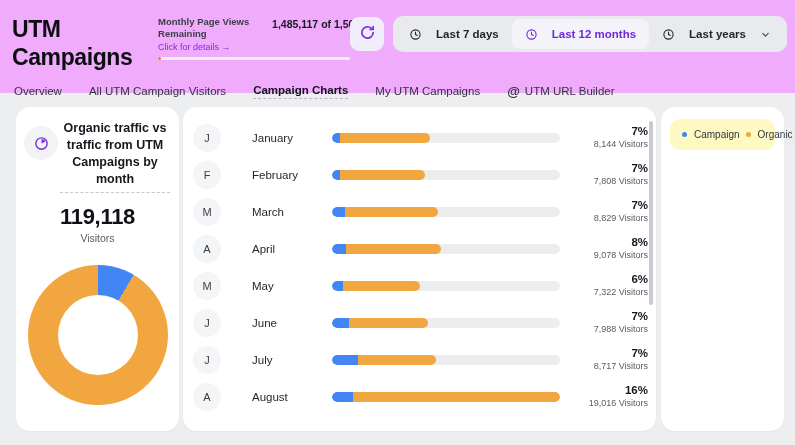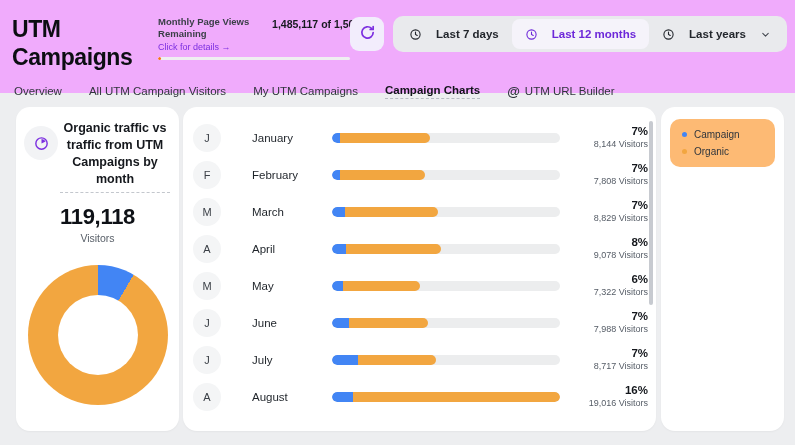--- a/index.html
+++ b/index.html
@@ -64,22 +64,22 @@
   .bar-wrap { flex: 1; margin-right: 16px; }
   .track { height: 10px; background: #ECEDEE; border-radius: 5px; overflow: hidden; }
   .bar-fill { height: 100%; display: flex; border-radius: 5px; overflow: hidden; }
   .bar-campaign { height: 100%; flex: none; }
   .bar-organic { height: 100%; flex: 1; }
   .vals { width: 72px; text-align: right; flex: none; line-height: 1.3; }
   .pct { font-size: 11.5px; font-weight: 700; color: #14171C; }
   .vis { font-size: 9px; color: #555C66; }
   .scrollbar { position: absolute; right: 3px; top: 14px; width: 4px; height: 184px; background: #C7CAD0; border-radius: 2px; }
   
-  .legend-box { margin: 12px 9px; background: #fdba74; border-radius: 10px; padding: 10px 12px;
-                display: flex; flex-direction: column; gap: 6px; }
+  .legend-box { margin: 12px 9px; background: #fef9c3; border-radius: 10px; padding: 10px 12px;
+                display: flex; flex-direction: row; gap: 6px; }
   .legend-item { display: flex; align-items: center; gap: 7px; cursor: pointer; }
   .legend-dot { width: 5px; height: 5px; border-radius: 50%; flex: none; }
   .legend-label { font-size: 10px; font-weight: 500; color: #2F353C; }
 </style>
 </head>
 <body>
 
 <div class="header">
   <div class="header-top">
     <div class="app-title">UTM Campaigns</div>
@@ -143,25 +143,25 @@
     </div>
   </div>
 
   <div class="tabs">
     <div class="tab">
         <span class="lbl">Overview</span>
       </div>
     <div class="tab">
         <span class="lbl">All UTM Campaign Visitors</span>
       </div>
+    <div class="tab active">
+        <span class="lbl">Campaign Charts</span>
+      </div>
     <div class="tab">
         <span class="lbl">My UTM Campaigns</span>
-      </div>
-    <div class="tab active">
-        <span class="lbl">Campaign Charts</span>
       </div>
     <div class="tab">
       <span class="at-glyph">@</span>
       <span class="lbl">UTM URL Builder</span>
     </div>
   </div>
 </div>
 
 <div class="card card-left">
   <div class="sum-head">

